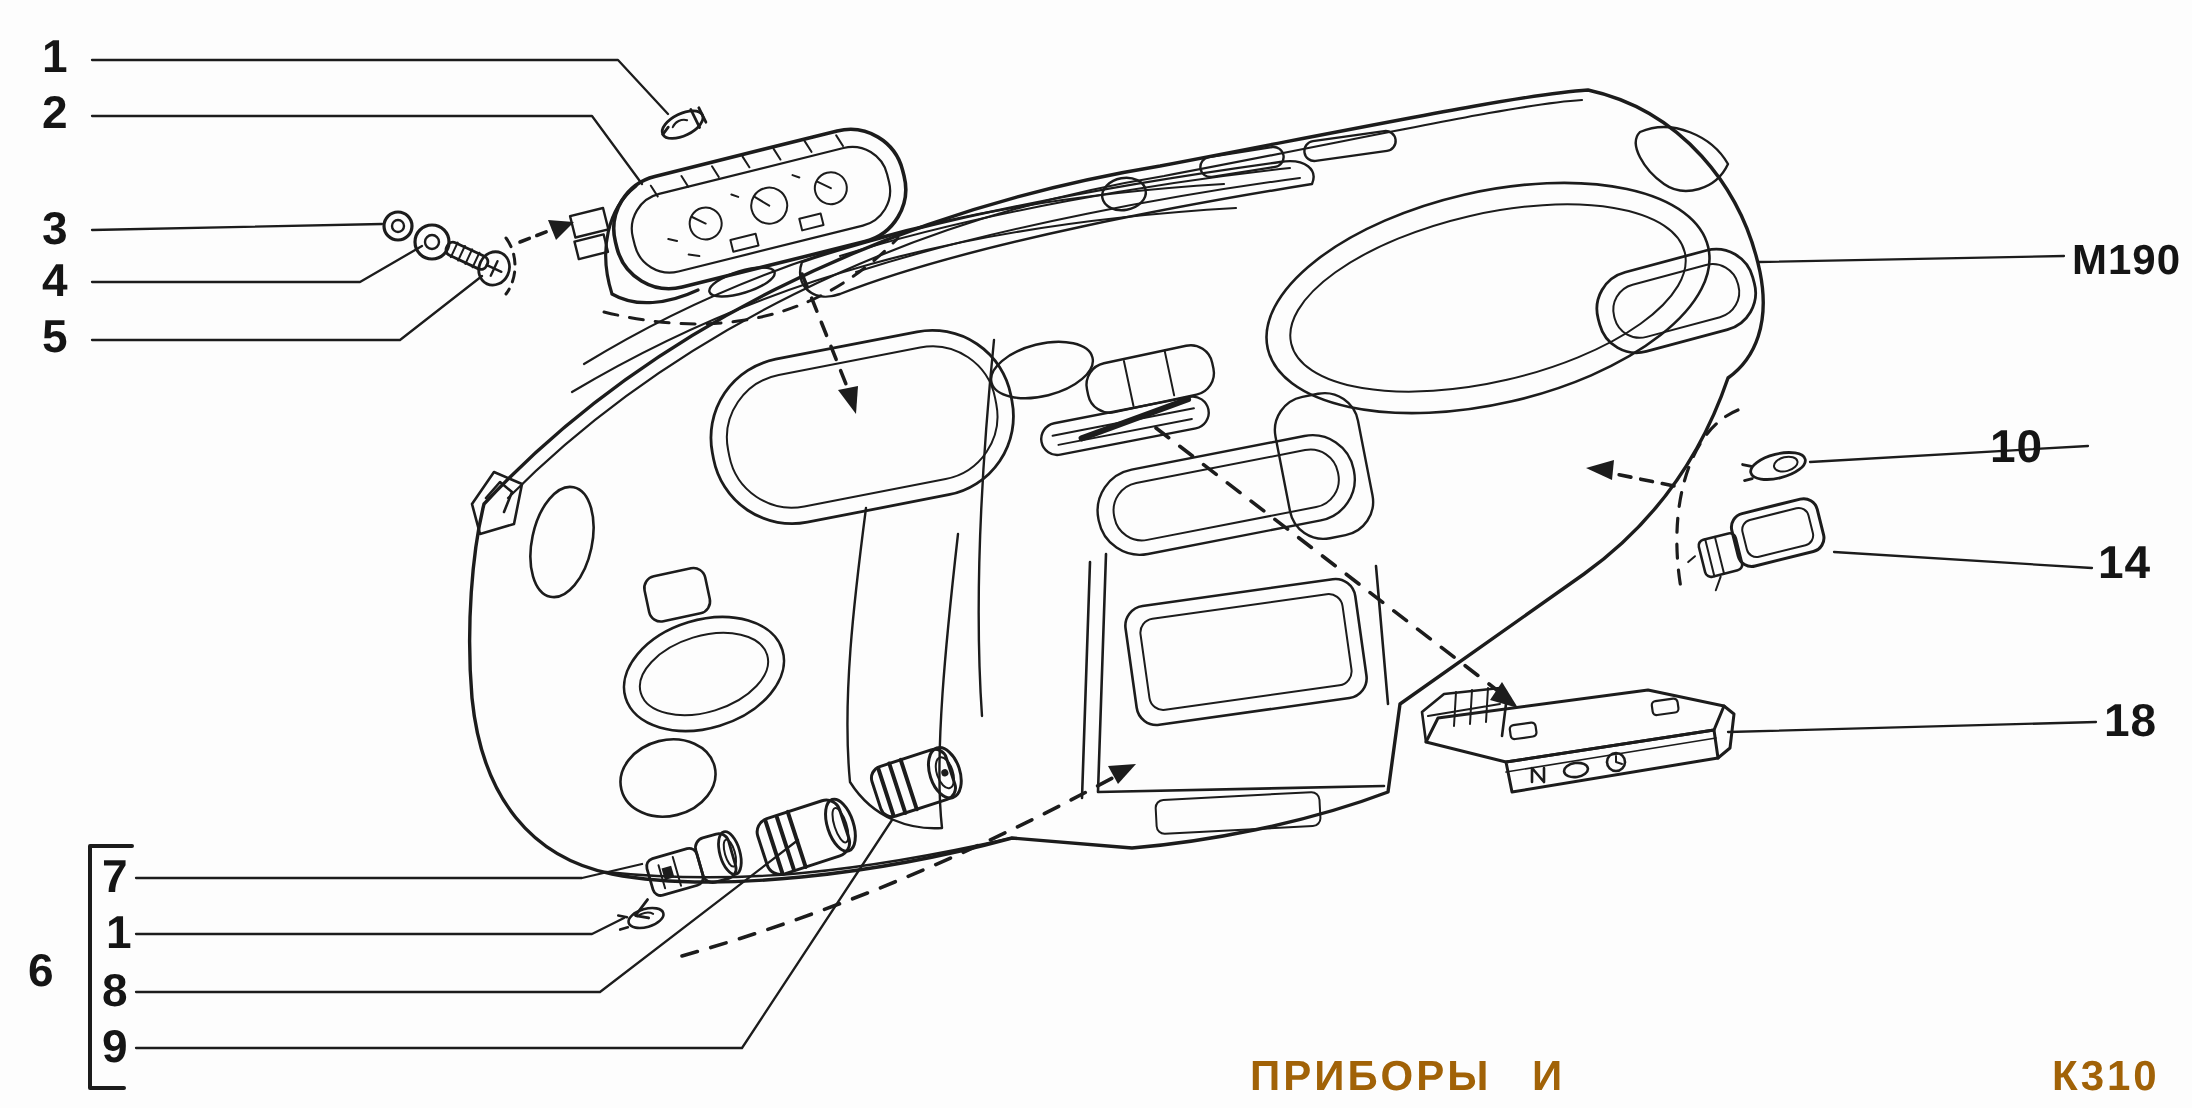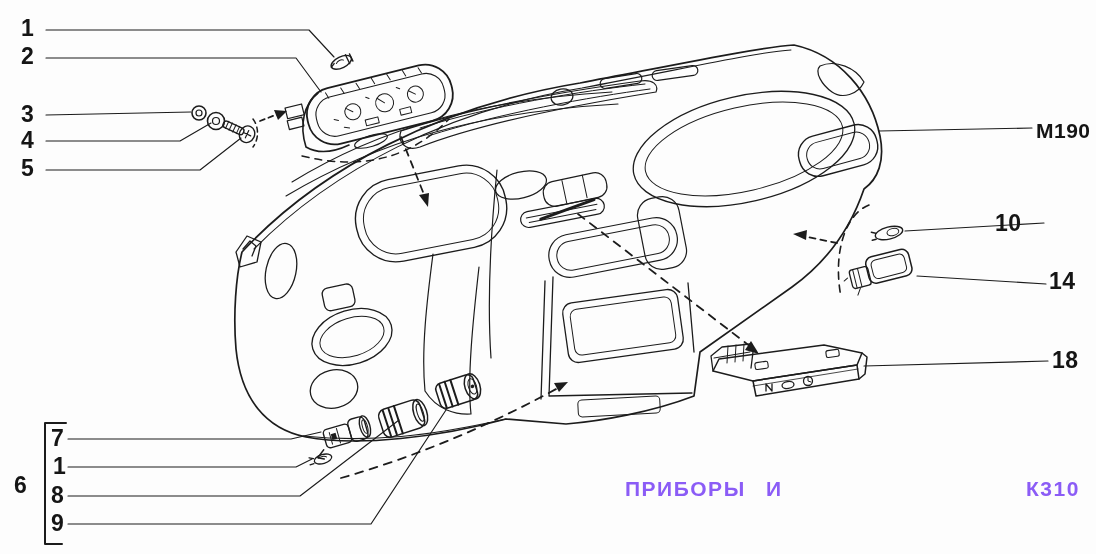--- a/index.html
+++ b/index.html
@@ -7,21 +7,21 @@
     position:relative;width:1096px;height:554px;background:#fdfdfd;
     font-family:"Liberation Sans",sans-serif;overflow:hidden;
   }
   .stage svg{position:absolute;left:0;top:0;}
   .callout{
     position:absolute;color:#151515;font-weight:bold;font-size:23px;
     line-height:23px;letter-spacing:0.5px;white-space:nowrap;
   }
   .code-label{font-size:21px;line-height:22px;}
   .caption-word{
-    position:absolute;top:477px;color:#8b5cf6;font-weight:bold;
+    position:absolute;top:527px;color:#a16207;font-weight:bold;
     font-size:21px;line-height:24px;letter-spacing:1.5px;white-space:nowrap;
   }
 </style>
 </head>
 <body>
 
 <div class="stage">
 
 <svg width="1096" height="554" viewBox="0 0 1096 554">
   <g stroke="#1c1c1c" fill="none" stroke-linecap="round" stroke-linejoin="round">

